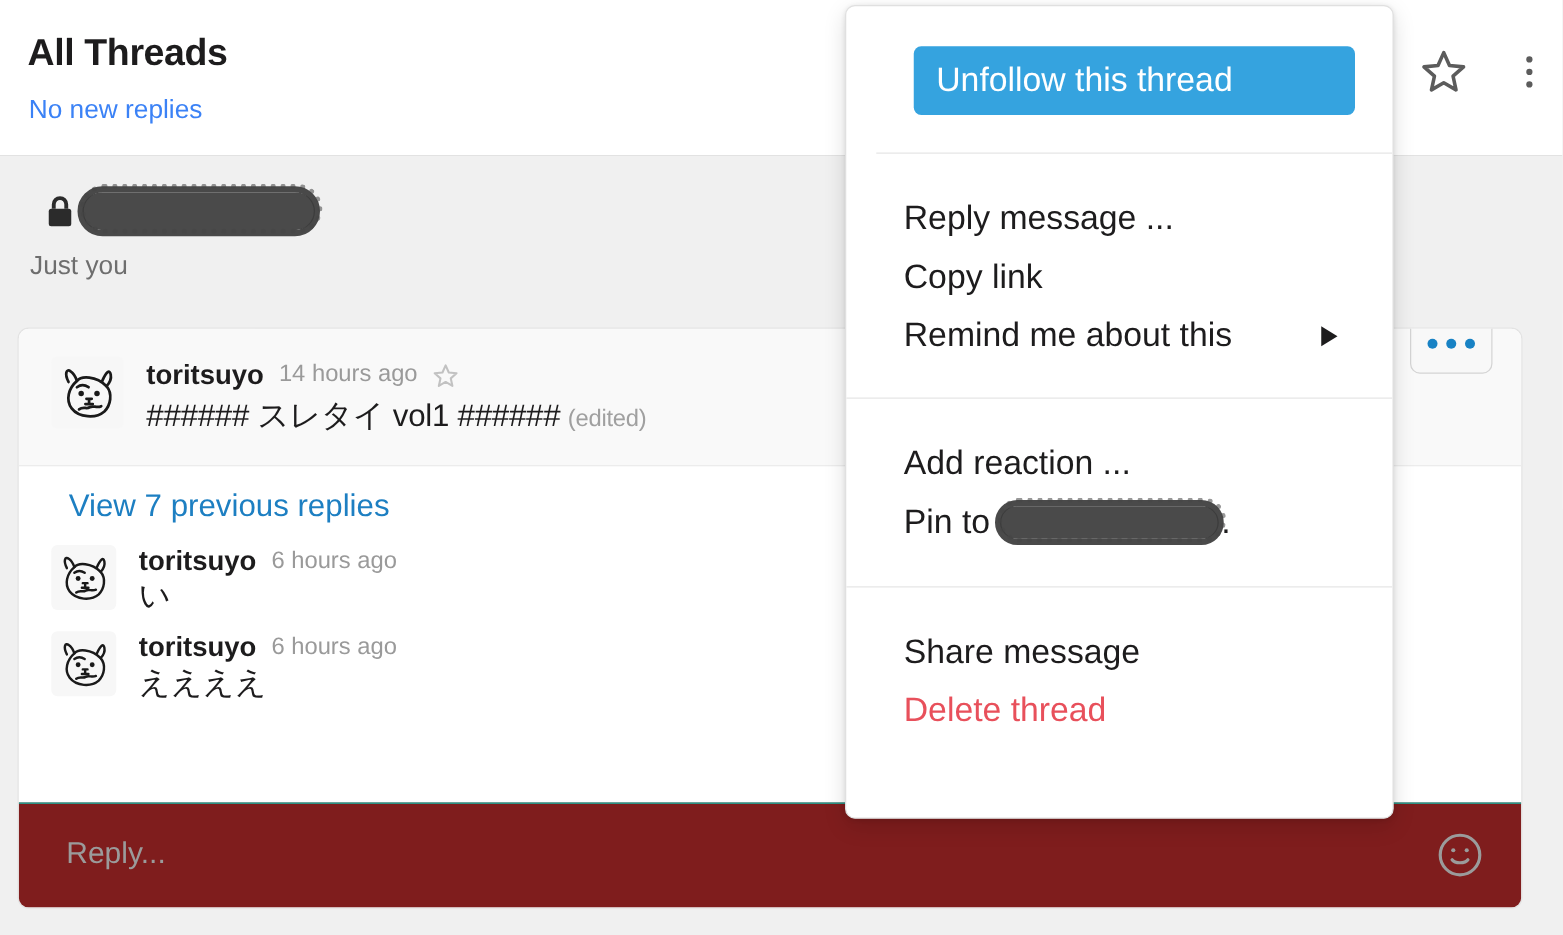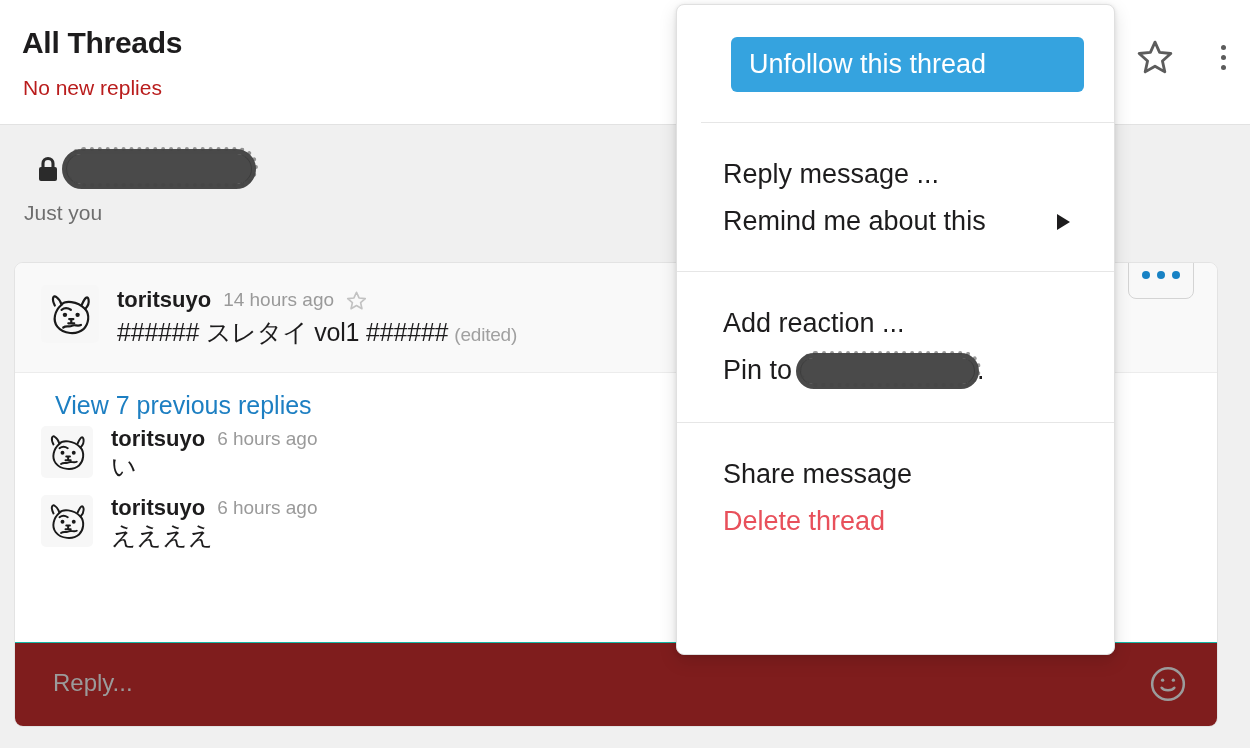--- a/index.html
+++ b/index.html
@@ -17,21 +17,21 @@
     background: #ffffff;
     border-bottom: 1px solid #e2e2e2;
   }
   .header-title {
     position: absolute; left: 22px; top: 26px;
     font-size: 30px; font-weight: bold; color: #1d1c1d;
     letter-spacing: -0.3px;
   }
   .header-sub {
     position: absolute; left: 23px; top: 76px;
-    font-size: 21px; color: #b91c1c; font-weight: normal;
+    font-size: 21px; color: #3b82f6; font-weight: normal;
   }
   .header-actions {
     position: absolute; right: 6px; top: 36px;
     display: flex; align-items: center; gap: 26px;
   }
   .hicon { width: 42px; height: 42px; display: flex; align-items: center; justify-content: center; cursor: pointer; }
   .kebab { display: flex; flex-direction: column; gap: 5px; align-items: center; }
   .kebab i { display: block; width: 5px; height: 5px; border-radius: 50%; background: #5c5c5c; }
 
   
@@ -93,21 +93,21 @@
     border: 1px solid #d4d4d4; border-radius: 8px;
     background: #f8f8f8;
     display: flex; align-items: center; justify-content: center; gap: 7px;
     cursor: pointer;
   }
   .more-btn i { width: 8px; height: 8px; border-radius: 50%; background: #1882c4; display: block; }
 
   .replies { padding: 18px 0 0 26px; height: 272px; }
   .view-prev {
     font-size: 25px; color: #1d7fc2; cursor: pointer; display: inline-block;
-    margin-bottom: 6px; margin-left: 14px;
+    margin-bottom: 16px; margin-left: 14px;
   }
   .reply-row { display: flex; gap: 18px; margin-bottom: 12px; }
   .reply-avatar { width: 52px; height: 52px; flex: none; background: #f7f7f7; border-radius: 5px;
                   display: flex; align-items: center; justify-content: center; }
   .reply-avatar svg { width: 48px; height: 48px; }
   .reply-meta { display: flex; align-items: center; gap: 12px; }
   .reply-text { font-size: 25px; color: #1d1c1d; margin-top: -2px; }
 
   .composer {
     position: absolute; left: 0; bottom: 0; width: 100%; height: 84px;
@@ -301,20 +301,21 @@
   </div>
 
   <div class="menu">
 
     <div class="menu-section sec-1">
       <div class="menu-highlight">Unfollow this thread</div>
     </div>
 
     <div class="menu-section sec-2">
       <div class="menu-item">Reply message ...</div>
+      <div class="menu-item">Copy link</div>
       <div class="menu-item">
         <span>Remind me about this</span>
         <span class="submenu-arrow"></span>
       </div>
     </div>
 
     <div class="menu-section sec-3">
       <div class="menu-item">Add reaction ...</div>
       <div class="menu-item">
         <span>Pin to</span>

